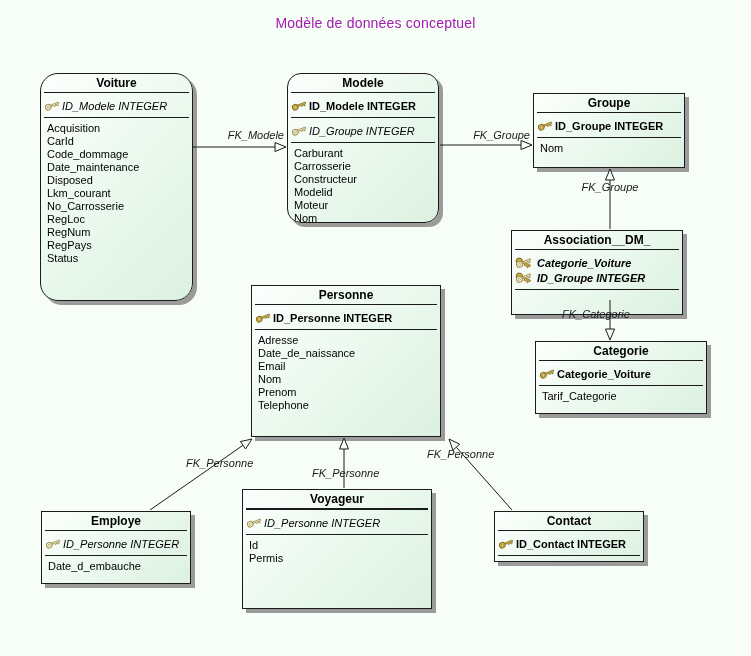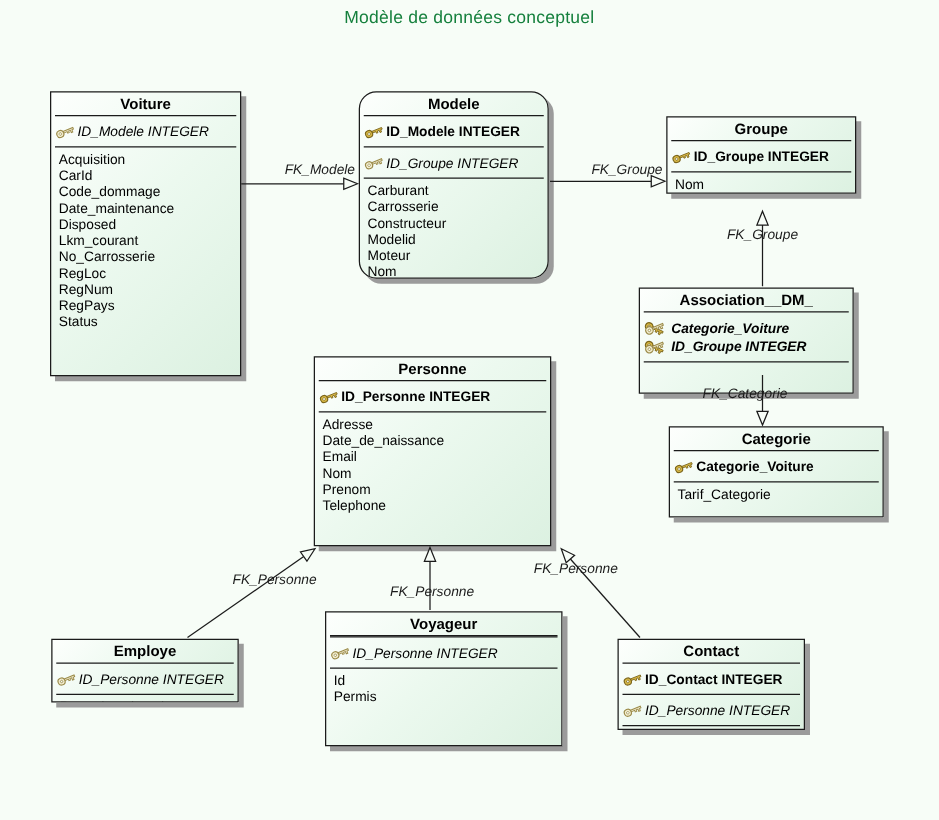--- a/index.html
+++ b/index.html
@@ -4,23 +4,23 @@
 <style>
   html,body{margin:0;padding:0;}
   body{
     width:751px;height:656px;
     background:#f7fdf7;
     font-family:"Liberation Sans", sans-serif;
     overflow:hidden;
   }
   #canvas{position:relative;width:751px;height:656px;}
   .diagram-title{
-    position:absolute;left:0;right:0;top:5px;
+    position:absolute;left:0;right:0;top:15px;
     text-align:center;
-    font-size:14px;color:#15803d;
+    font-size:14px;color:#a21caf;
     letter-spacing:0.2px;
   }
   .entity{
     position:absolute;
     border:1px solid #1b1b1b;
     background:linear-gradient(135deg,#fdfffd 0%,#ecf9ef 45%,#dcf1e1 100%);
     box-shadow:4px 4px 0 #9b9b9b;
     font-size:11px;color:#000;
     overflow:hidden;
     box-sizing:border-box;
@@ -55,21 +55,21 @@
     font-size:11px;
     fill:#1b1b1b;
   }
 </style>
 </head>
 <body>
 
 <div id="canvas">
   <div class="diagram-title">Modèle de données conceptuel</div>
 
-<div class="entity" style="left: 40px; top: 73px; width: 153px; height: 228px;">
+<div class="entity" style="left: 40px; top: 73px; width: 153px; height: 228px; border-radius: 18px;">
       <div class="entity-title">Voiture</div>
       <div class="sep"></div>
       <div class="key-group">
         <div class="key-row">
           <svg width="16" height="13" viewBox="0 0 17 13">
             <g transform="rotate(-22 8 6.5)">
               <path d="M7 5.7 L16 5.7 L16 7.2 L14.6 7.2 L14.6 9.2 L13.2 9.2 L13.2 7.2 L11.6 7.2 L11.6 8.6 L10.2 8.6 L10.2 7.2 L7 7.2 Z" fill="#f3eed0" stroke="#9b8b4a" stroke-width="0.8"></path>
               <circle cx="4.1" cy="6.9" r="3" fill="#f3eed0" stroke="#9b8b4a" stroke-width="1"></circle>
               <circle cx="4.1" cy="6.9" r="1.1" fill="#f7fdf7" stroke="#9b8b4a" stroke-width="0.6"></circle>
             </g>
@@ -123,21 +123,21 @@
       <div class="sep"></div>
       <div class="attrs">
         <div>Carburant</div>
         <div>Carrosserie</div>
         <div>Constructeur</div>
         <div>Modelid</div>
         <div>Moteur</div>
         <div>Nom</div>
       </div>
     </div>
-    <div class="entity" style="left: 533px; top: 93px; width: 152px; height: 62px;">
+    <div class="entity" style="left: 533px; top: 93px; width: 152px; height: 75px;">
       <div class="entity-title">Groupe</div>
       <div class="sep"></div>
       <div class="key-group">
         <div class="key-row">
           <svg width="16" height="13" viewBox="0 0 17 13">
             <g transform="rotate(-22 8 6.5)">
               <path d="M7 5.7 L16 5.7 L16 7.2 L14.6 7.2 L14.6 9.2 L13.2 9.2 L13.2 7.2 L11.6 7.2 L11.6 8.6 L10.2 8.6 L10.2 7.2 L7 7.2 Z" fill="#d9b945" stroke="#7c661c" stroke-width="0.7"></path>
               <circle cx="4.1" cy="6.9" r="3" fill="#d9b945" stroke="#7c661c" stroke-width="1"></circle>
               <circle cx="4.1" cy="6.9" r="1.1" fill="#f7fdf7" stroke="#7c661c" stroke-width="0.6"></circle>
             </g>
@@ -225,41 +225,41 @@
       <div class="sep"></div>
       <div class="attrs">
         <div>Adresse</div>
         <div>Date_de_naissance</div>
         <div>Email</div>
         <div>Nom</div>
         <div>Prenom</div>
         <div>Telephone</div>
       </div>
     </div>
-    <div class="entity" style="left: 41px; top: 511px; width: 150px; height: 51px;">
+    <div class="entity" style="left: 41px; top: 511px; width: 150px; height: 73px;">
       <div class="entity-title">Employe</div>
       <div class="sep"></div>
       <div class="key-group">
         <div class="key-row">
           <svg width="16" height="13" viewBox="0 0 17 13">
             <g transform="rotate(-22 8 6.5)">
               <path d="M7 5.7 L16 5.7 L16 7.2 L14.6 7.2 L14.6 9.2 L13.2 9.2 L13.2 7.2 L11.6 7.2 L11.6 8.6 L10.2 8.6 L10.2 7.2 L7 7.2 Z" fill="#f3eed0" stroke="#9b8b4a" stroke-width="0.8"></path>
               <circle cx="4.1" cy="6.9" r="3" fill="#f3eed0" stroke="#9b8b4a" stroke-width="1"></circle>
               <circle cx="4.1" cy="6.9" r="1.1" fill="#f7fdf7" stroke="#9b8b4a" stroke-width="0.6"></circle>
             </g>
           </svg>
           <span class="key-text fk">ID_Personne INTEGER</span>
         </div>
       </div>
       <div class="sep"></div>
       <div class="attrs">
         <div>Date_d_embauche</div>
       </div>
     </div>
-    <div class="entity" style="left: 260px; top: 489px; width: 190px; height: 108px;">
+    <div class="entity" style="left: 242px; top: 489px; width: 190px; height: 120px;">
       <div class="entity-title">Voyageur</div>
       <div class="sep"></div>
       <div class="sep"></div>
       <div class="key-group">
         <div class="key-row">
           <svg width="16" height="13" viewBox="0 0 17 13">
             <g transform="rotate(-22 8 6.5)">
               <path d="M7 5.7 L16 5.7 L16 7.2 L14.6 7.2 L14.6 9.2 L13.2 9.2 L13.2 7.2 L11.6 7.2 L11.6 8.6 L10.2 8.6 L10.2 7.2 L7 7.2 Z" fill="#f3eed0" stroke="#9b8b4a" stroke-width="0.8"></path>
               <circle cx="4.1" cy="6.9" r="3" fill="#f3eed0" stroke="#9b8b4a" stroke-width="1"></circle>
               <circle cx="4.1" cy="6.9" r="1.1" fill="#f7fdf7" stroke="#9b8b4a" stroke-width="0.6"></circle>
@@ -267,21 +267,21 @@
           </svg>
           <span class="key-text fk">ID_Personne INTEGER</span>
         </div>
       </div>
       <div class="sep"></div>
       <div class="attrs">
         <div>Id</div>
         <div>Permis</div>
       </div>
     </div>
-    <div class="entity" style="left: 494px; top: 511px; width: 150px; height: 73px;">
+    <div class="entity" style="left: 494px; top: 511px; width: 150px; height: 51px;">
       <div class="entity-title">Contact</div>
       <div class="sep"></div>
       <div class="key-group">
         <div class="key-row">
           <svg width="16" height="13" viewBox="0 0 17 13">
             <g transform="rotate(-22 8 6.5)">
               <path d="M7 5.7 L16 5.7 L16 7.2 L14.6 7.2 L14.6 9.2 L13.2 9.2 L13.2 7.2 L11.6 7.2 L11.6 8.6 L10.2 8.6 L10.2 7.2 L7 7.2 Z" fill="#d9b945" stroke="#7c661c" stroke-width="0.7"></path>
               <circle cx="4.1" cy="6.9" r="3" fill="#d9b945" stroke="#7c661c" stroke-width="1"></circle>
               <circle cx="4.1" cy="6.9" r="1.1" fill="#f7fdf7" stroke="#7c661c" stroke-width="0.6"></circle>
             </g>

